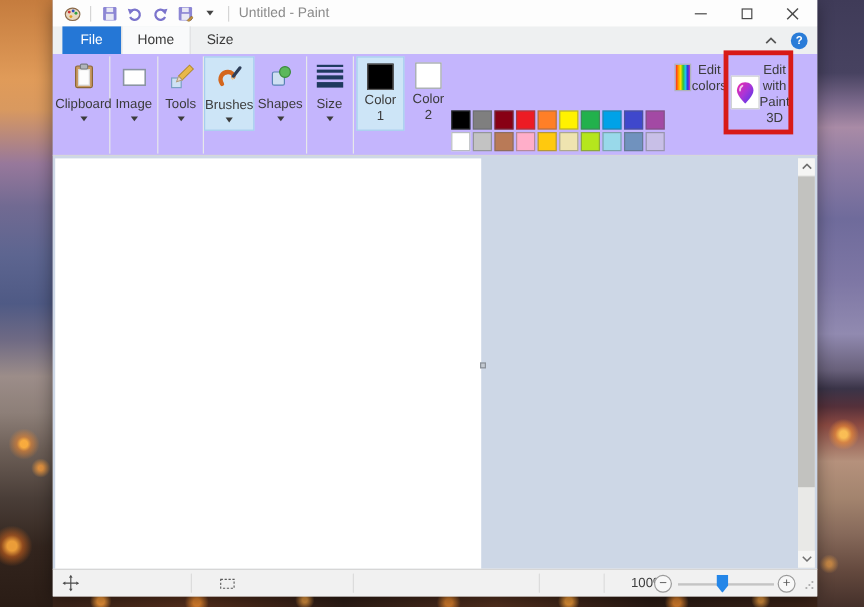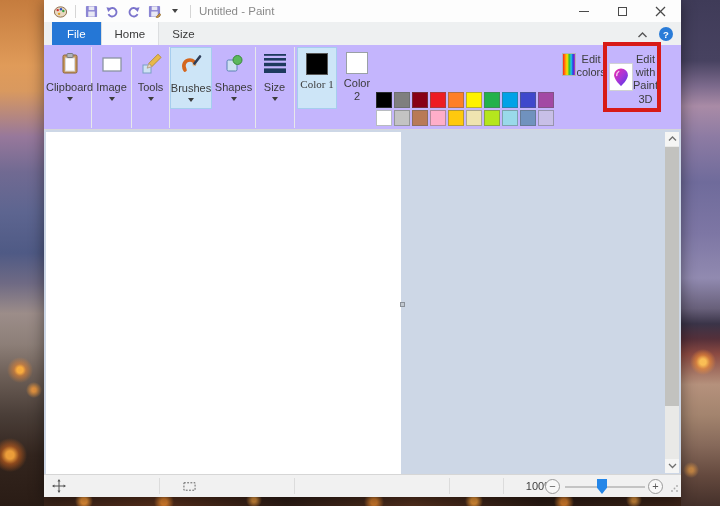--- a/index.html
+++ b/index.html
@@ -57,21 +57,21 @@
   
   .ribbon { position:absolute; left:0; top:45px; width:100%; height:85px; background:#c4b5fd; border-bottom:1px solid #d5d7da;padding-left:37px; }
   .rgroup { position:absolute; top:2px; height:81px; display:flex; flex-direction:column; align-items:center;
     padding-top:3px; border-right:1px solid #e6e8ea; }
   .rgroup .iconbox { height:28px; display:flex; align-items:center; justify-content:center; }
   .rgroup .rlabel { font-size:11px; color:#3b3b3b; margin-top:3px; line-height:1.1; text-align:center; }
   .rgroup .drop { margin-top:4px; }
   .drop { width:0; height:0; border-left:3.5px solid transparent; border-right:3.5px solid transparent; border-top:4px solid #3b3b3b; }
   .rgroup.sel { background:#cde5f7; border:1px solid #a6cdee; height:62px; }
   .colorbtn { position:absolute; top:2px; height:62px; display:flex; flex-direction:column; align-items:center; padding-top:5px; }
-  .colorbtn.sel { background:#cde5f7; border:1px solid #a6cdee;font-family:Liberation Serif, serif; }
+  .colorbtn.sel { background:#cde5f7; border:1px solid #a6cdee; }
   .swatch1 { width:22px; height:22px; border:1px solid #585858; }
   .swatch2 { width:22px; height:22px; border:1px solid #9aa0a6; background:#fff; }
   .colorbtn .rlabel { font-size:11px; color:#3b3b3b; margin-top:3px; line-height:1.15; text-align:center; width:34px; }
   .palette { position:absolute; left:332px; top:47px; width:182px; }
   .prow { display:flex; }
   .pcell { width:16px; height:16px; margin:0 2px 2px 0; border:1px solid rgba(90,95,100,.45); }
   .pcell.white { border:1px solid #b8bcc0; }
   .pcell.empty { background:#fdfdfd; border:1px solid #e0e2e4; }
   .prow-custom { margin-top:4px; }
   .colors-label { position:absolute; left:332px; top:113px; width:182px; text-align:center; font-size:11px; color:#5f5f5f; }

